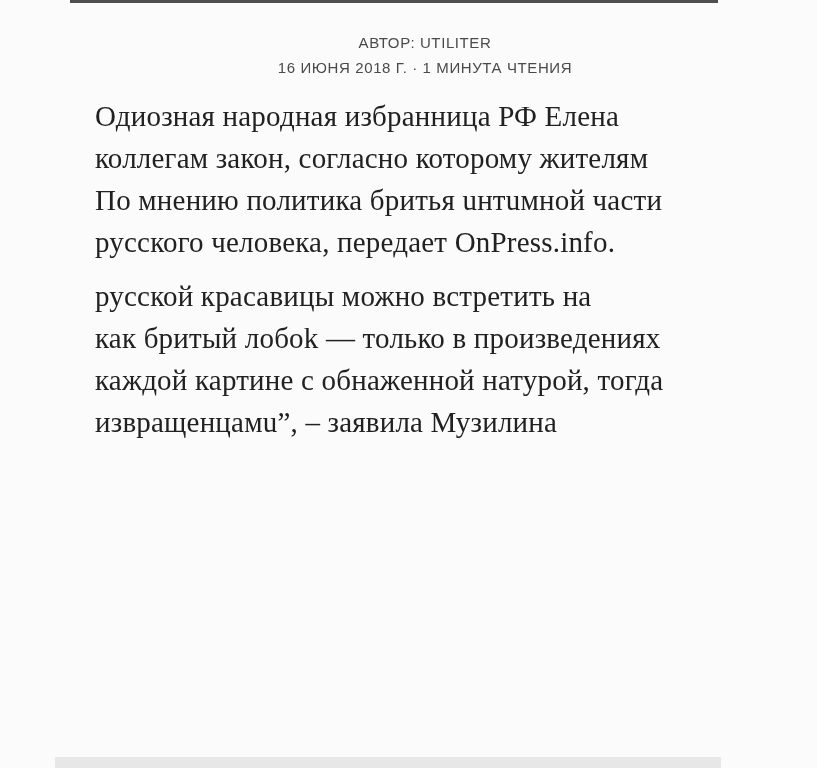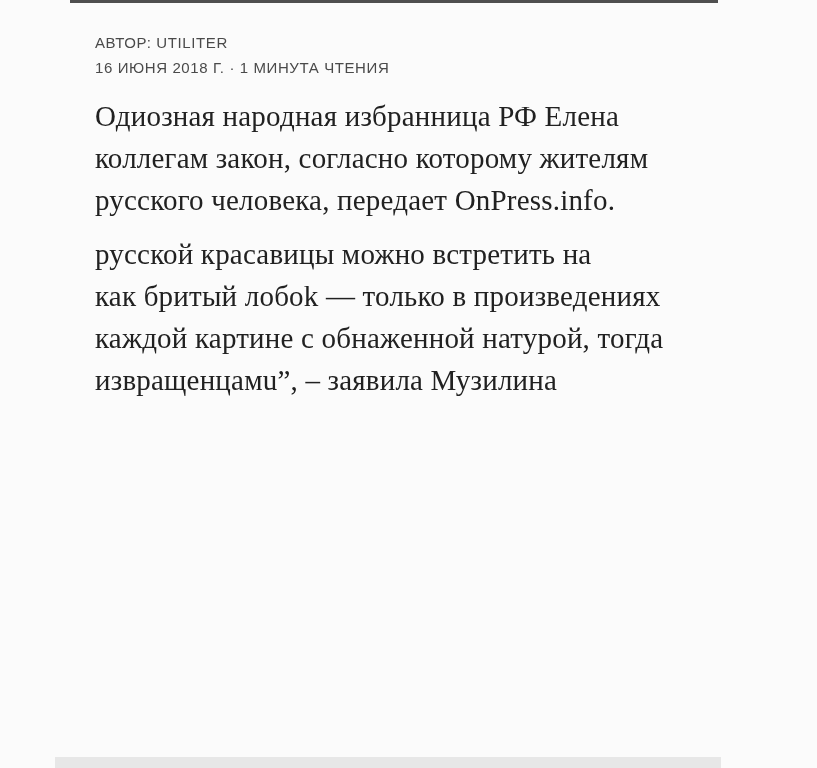--- a/index.html
+++ b/index.html
@@ -42,20 +42,21 @@
   }
   .headline .title-line { white-space: nowrap; }
   .byline {
     margin-top: 22px;
     font-family: "Liberation Sans", sans-serif;
     font-size: 15px;
     line-height: 25px;
     color: #4a4a4a;
     letter-spacing: 0.6px;
     font-weight: 400;
+    text-align: center;
   }
   .para {
     font-family: "Liberation Serif", "DejaVu Serif", serif;
     font-size: 29px;
     line-height: 42px;
     color: #212121;
     letter-spacing: 0.2px;
   }
   .para-1 { margin-top: 15px; }
   .para-2 { margin-top: 12px; }
@@ -80,20 +81,21 @@
 
 
     <div class="byline">
       <div>АВТОР: UTILITER</div>
       <div>16 ИЮНЯ 2018 Г. · 1 МИНУТА ЧТЕНИЯ</div>
     </div>
 
     <div class="para para-1">
       <div class="text-line">Одиозная народная избранница РФ Елена</div>
       <div class="text-line">коллегам закон, согласно которому жителям</div>
+      <div class="text-line">По мнению политика бритья uнтuмной части</div>
       <div class="text-line">русского человека, передает OnPress.info.</div>
     </div>
 
     <div class="para para-2">
       <div class="text-line">русской красавицы можно встретить на</div>
       <div class="text-line">как бритый лобоk — только в произведениях</div>
       <div class="text-line">каждой картине с обнаженной натурой, тогда</div>
       <div class="text-line">извращенцамu”, – заявила Музилина</div>
     </div>
 

